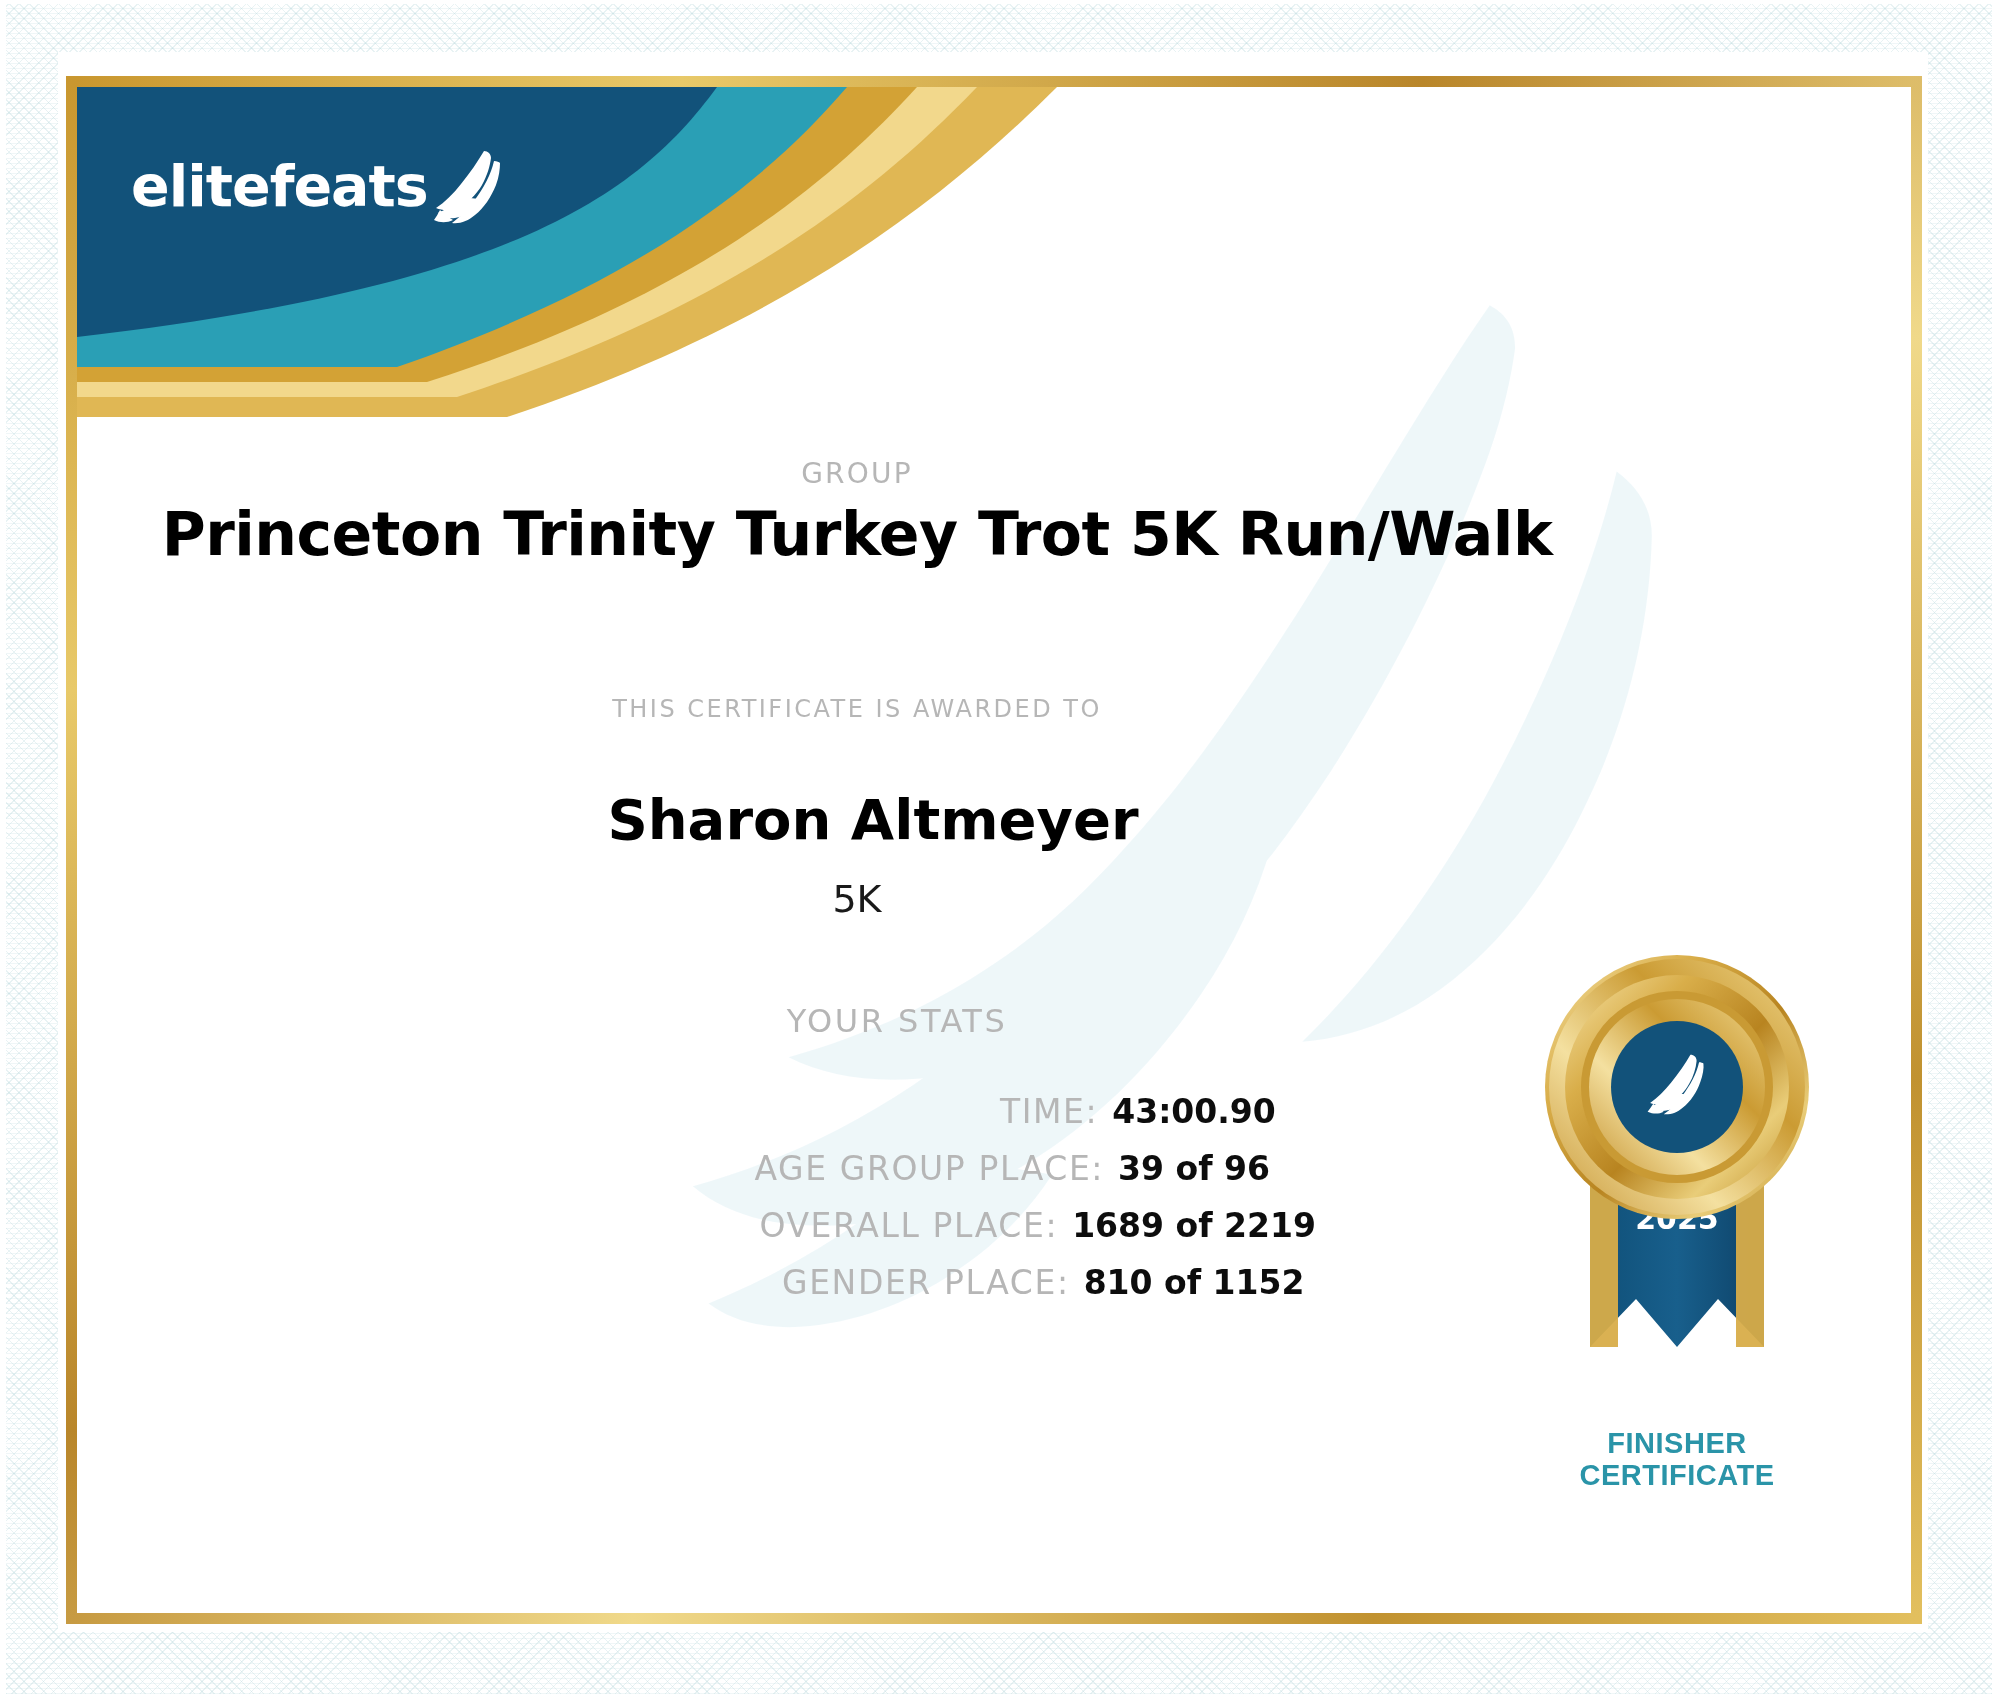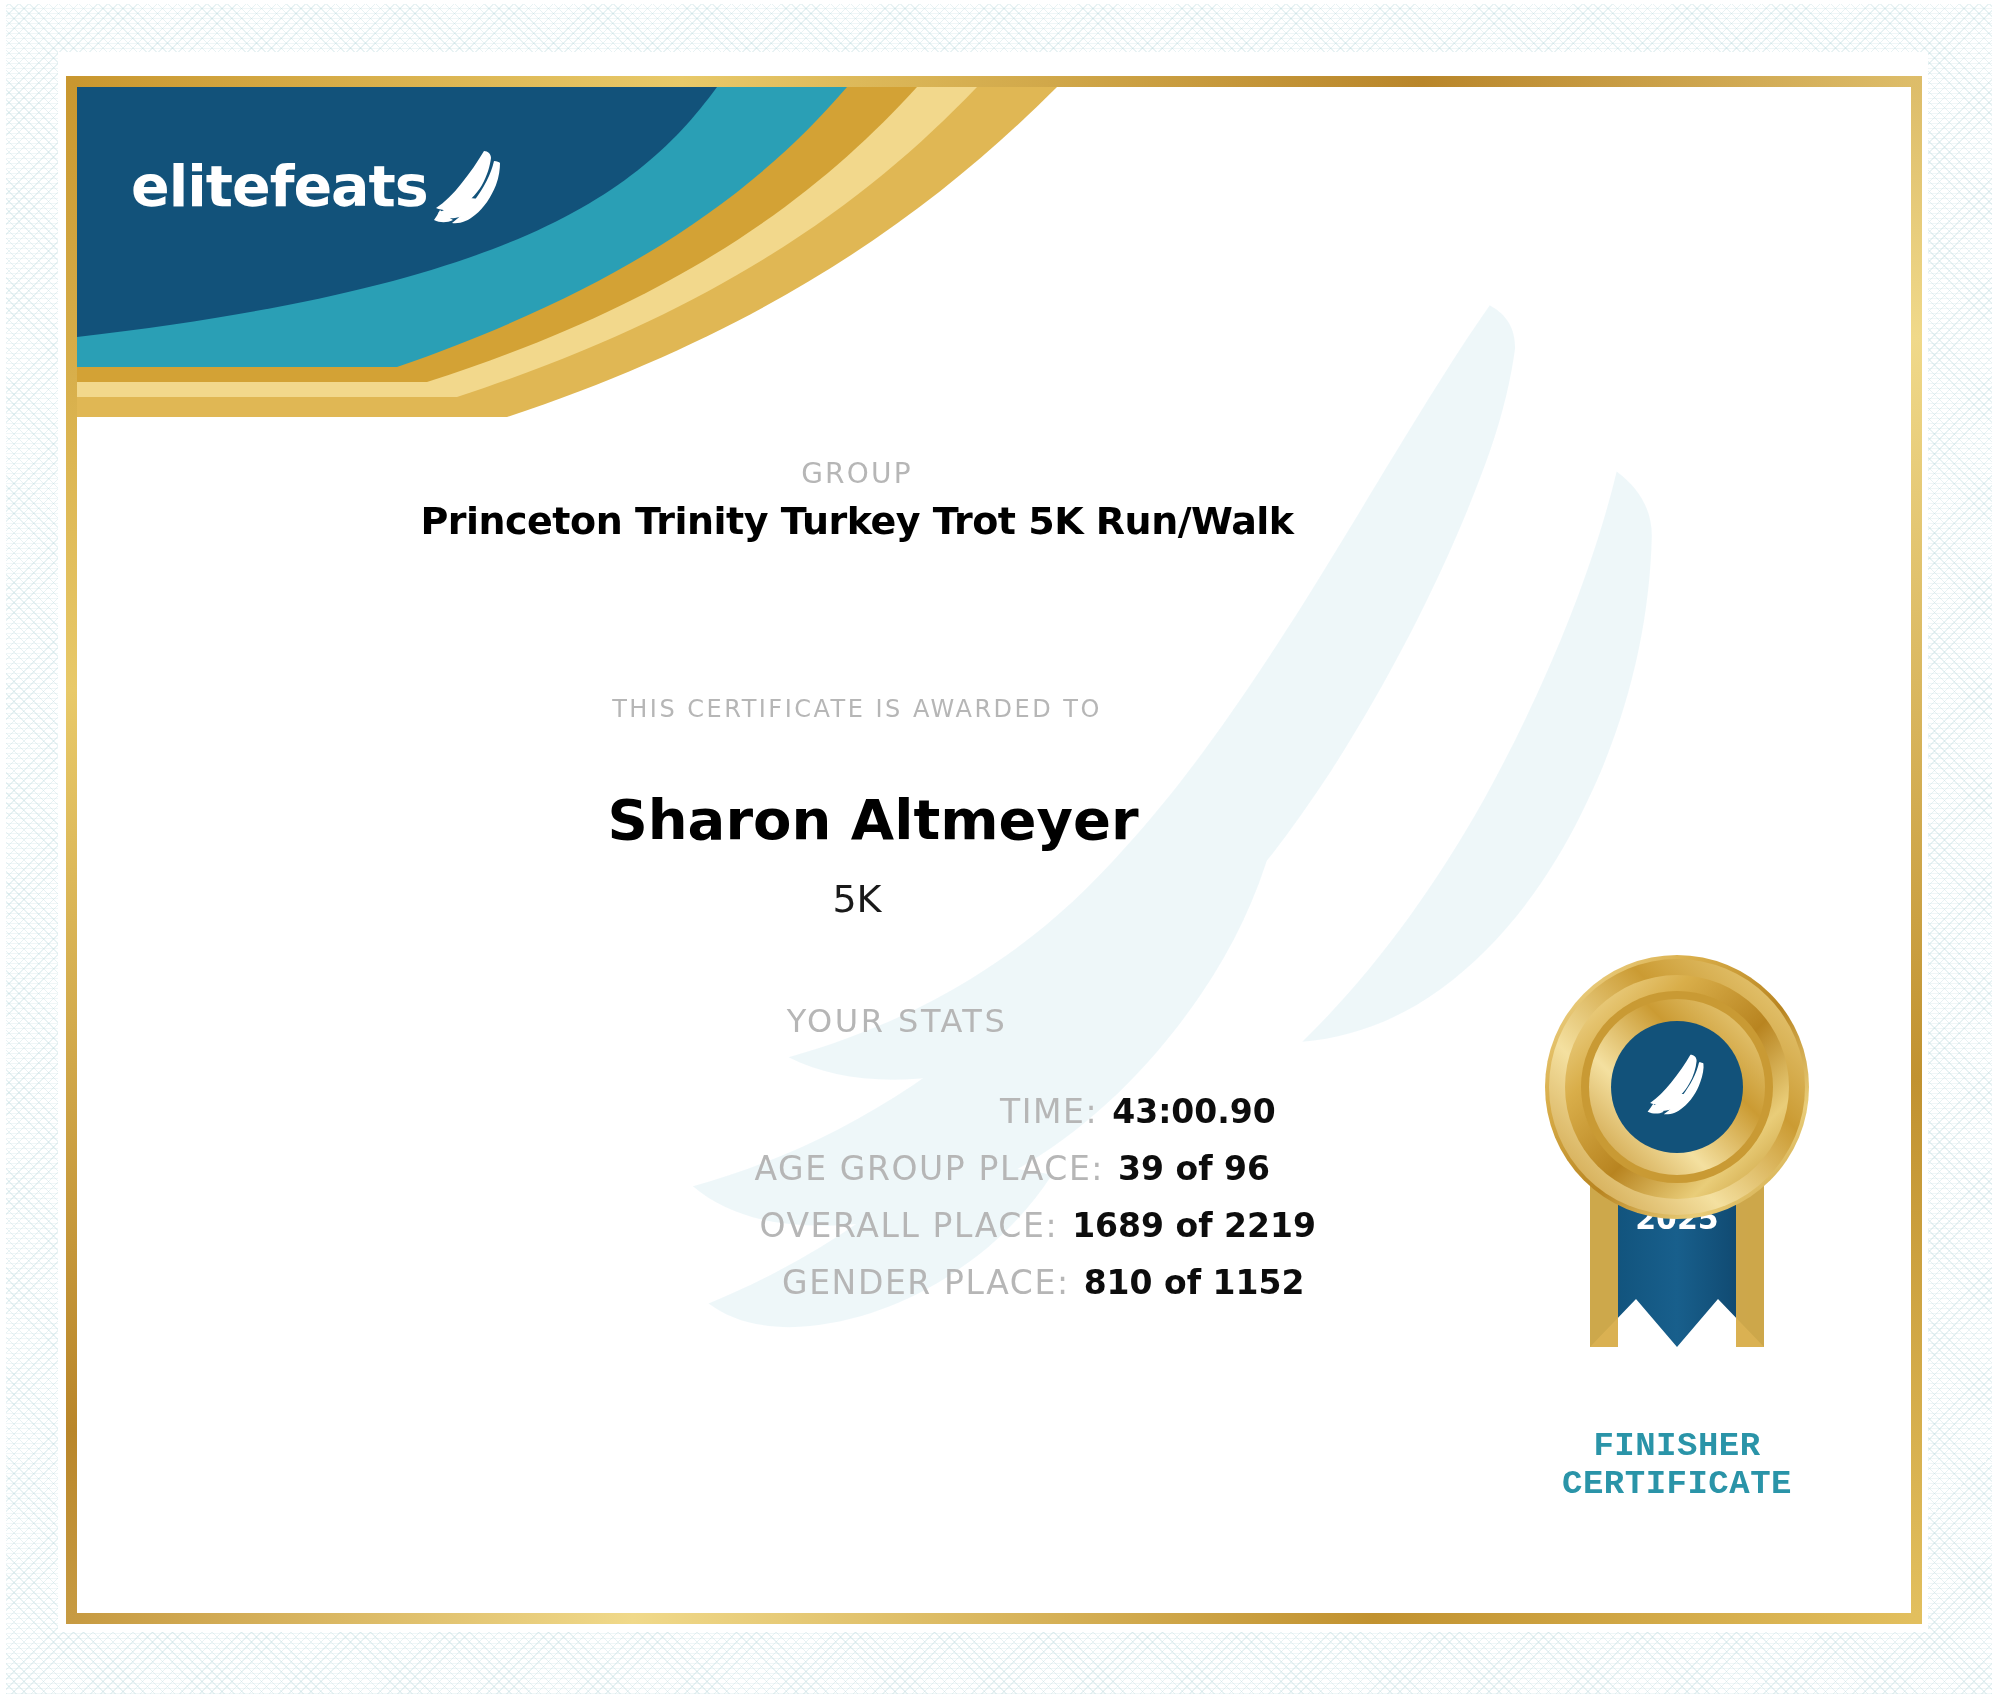--- a/index.html
+++ b/index.html
@@ -112,21 +112,21 @@
     letter-spacing: 2.2px;
     font-weight: 400;
     font-family: "DejaVu Sans", sans-serif;
   }
 
   .event-label { position: absolute; left: 0; top: 370px; width: 1560px; }
   .event-name {
     position: absolute; left: 0; top: 412px; width: 1560px;
     text-align: center;
     color: #000000;
-    font-size: 38px;
+    font-size: 60px;
     font-weight: 700;
     font-family: "DejaVu Sans", sans-serif;
     letter-spacing: -0.5px;
   }
 
   .awarded-label { position: absolute; left: 0; top: 608px; width: 1560px; font-size: 24px; letter-spacing: 2.5px;}
   .participant-name {
     position: absolute; left: 0; top: 700px; width: 1560px;
     text-align: center;
     color: #000000;
@@ -183,25 +183,25 @@
     width: 290px;
     height: 420px;
   }
   .medal-caption {
     position: absolute;
     left: 1430px;
     top: 1340px;
     width: 340px;
     text-align: center;
     color: #2a94a8;
-    font-size: 34px;
+    font-size: 29px;
     font-weight: 700;
     line-height: 1.12;
     letter-spacing: 0.5px;
-    font-family: Liberation Mono, monospace;
+    font-family: Liberation Sans, sans-serif;
   }
 </style>
 </head>
 <body>
 
 <div class="page">
   <div class="paper"></div>
   <div class="paper-inner"></div>
 
   <div class="gold-frame">

